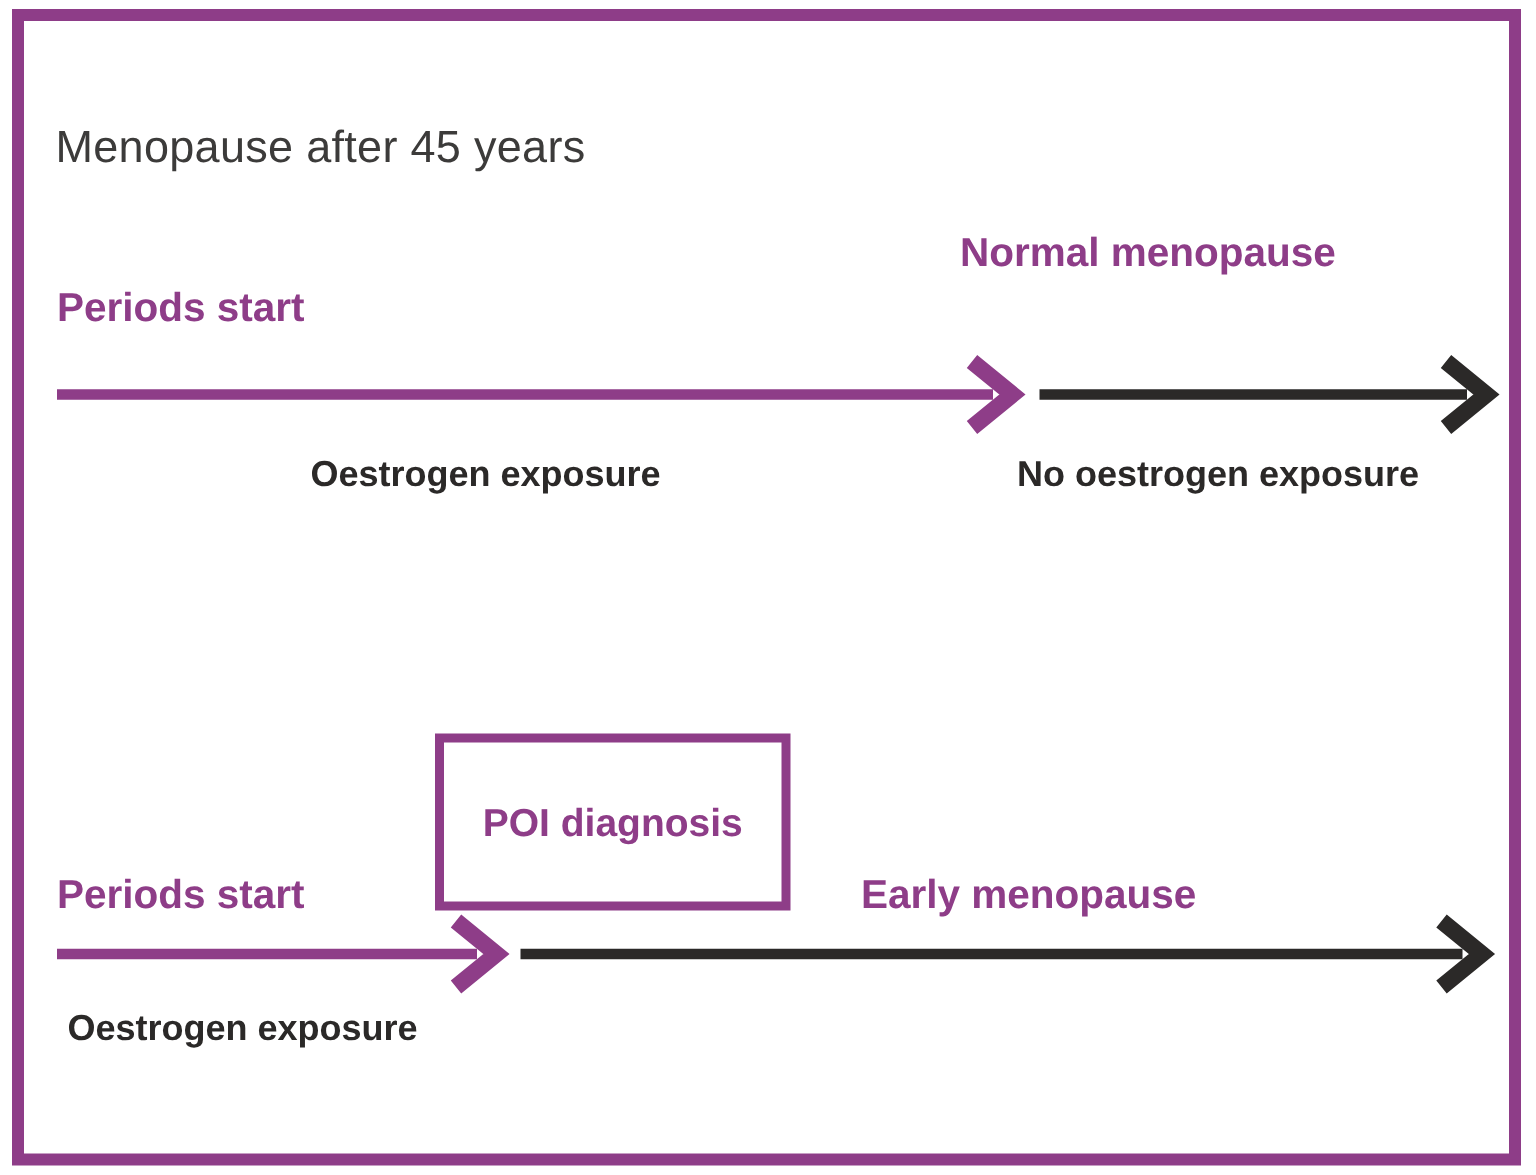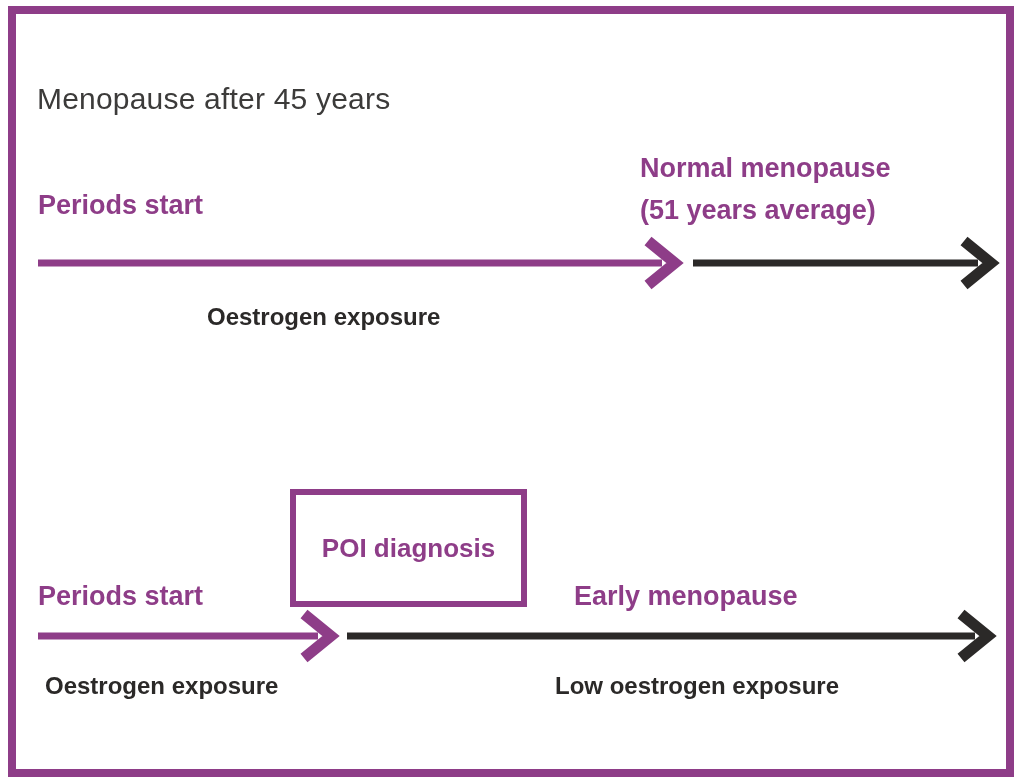--- a/index.html
+++ b/index.html
@@ -3,20 +3,21 @@
 <meta charset="utf-8">
 <style>
   html, body { margin: 0; padding: 0; background: #ffffff; }
   .stage {
     position: relative;
     width: 1024px;
     height: 783px;
     background: #ffffff;
     font-family: "Liberation Sans", sans-serif;
     overflow: hidden;
+    text-align: center;
   }
   .frame {
     position: absolute;
     left: 8px; top: 6px;
     width: 1006px; height: 771px;
     border: 8px solid var(--purple, #8e3d88);
     box-sizing: border-box;
     background: transparent;
   }
   .abs { position: absolute; white-space: nowrap; }
@@ -63,37 +64,36 @@
 <div class="stage">
 
   <div class="frame"></div>
 
   <div class="abs title" style="left:37px; top:82px;">Menopause after 45 years</div>
 
   <div class="abs h-purple" style="left:38px; top:190px;">Periods start</div>
 
   <div class="abs h-purple two-line" style="left:640px; top:147px;">
     <div>Normal menopause</div>
-    <div>(51 years average)</div>
   </div>
 
   <div class="abs lbl-ink" style="left:207px; top:303px;">Oestrogen exposure</div>
 
+  <div class="abs lbl-ink" style="left:678px; top:303px;">No oestrogen exposure</div>
 
   <div class="poi-box">
     <div>POI diagnosis</div>
   </div>
 
   <div class="abs h-purple" style="left:38px; top:581px;">Periods start</div>
 
   <div class="abs h-purple" style="left:574px; top:581px;">Early menopause</div>
 
   <div class="abs lbl-ink" style="left:45px; top:672px;">Oestrogen exposure</div>
 
-  <div class="abs lbl-ink" style="left:555px; top:672px;">Low oestrogen exposure</div>
 
   <svg class="arrows" viewBox="0 0 1024 783" aria-hidden="true">
 
     <g style="stroke: var(--purple, #8e3d88); fill: none;">
       <line x1="38" y1="263" x2="662" y2="263" stroke-width="7"></line>
       <polyline points="648,241 675,263 648,285" stroke-width="11" stroke-linejoin="miter" stroke-linecap="butt"></polyline>
     </g>
 
     <g style="stroke: var(--ink, #2b2928); fill: none;">
       <line x1="693" y1="263" x2="978" y2="263" stroke-width="7"></line>

